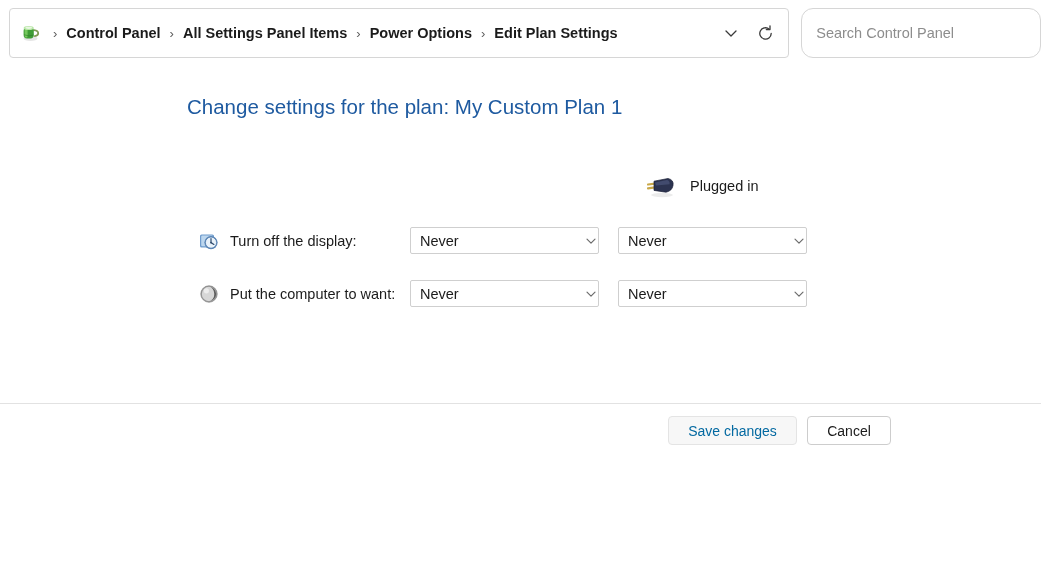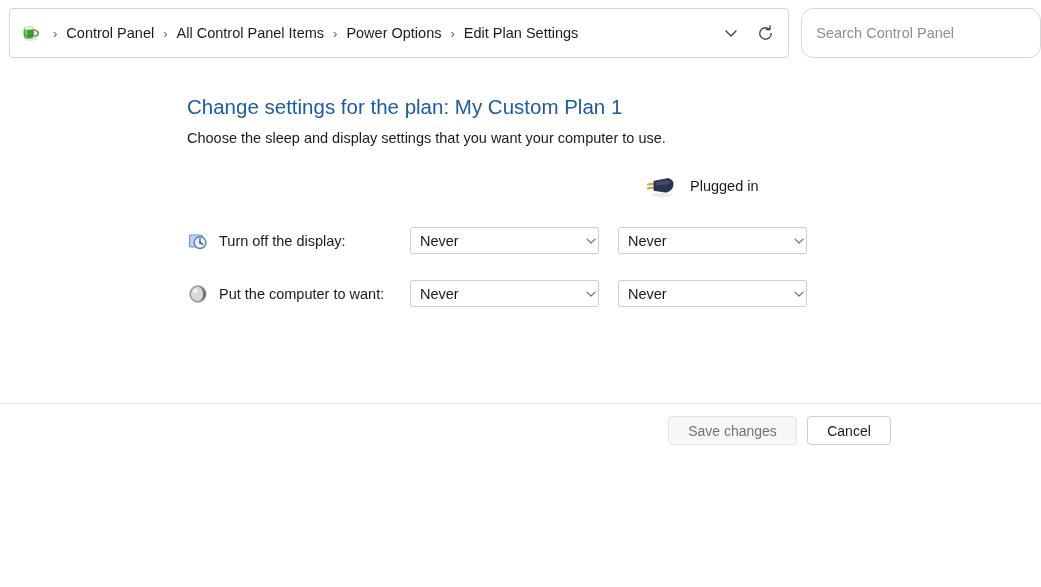--- a/index.html
+++ b/index.html
@@ -45,20 +45,21 @@
     padding: 0 7px;
     line-height: 1;
     user-select: none;
   }
   .crumb-text {
     color: #1b1b1b;
     font-size: 14.5px;
     white-space: nowrap;
     padding: 3px 2px;
     border-radius: 3px;
+    font-weight: bold;
   }
 
   #crumb-spacer { flex: 1 1 auto; }
 
   .bar-icon-btn {
     width: 34px; height: 34px;
     display: flex;
     align-items: center;
     justify-content: center;
     border-radius: 4px;
@@ -129,21 +130,21 @@
   .col-head-label {
     font-size: 14.5px;
     color: #1b1b1b;
     margin-left: 12px;
     white-space: nowrap;
   }
 
   
   .setting-row {
     position: absolute;
-    left: 178px;
+    left: 189px;
     height: 30px;
     display: flex;
     align-items: center;
   }
   #row-display { top: 168px; }
   #row-sleep   { top: 221px; }
 
   .row-label {
     font-size: 14.5px;
     color: #1b1b1b;
@@ -208,21 +209,21 @@
     align-items: center;
     justify-content: center;
     background: #ffffff;
     border: 1px solid #d0d0d0;
     color: #1b1b1b;
   }
   #btn-save {
     left: 668px; top: 12px; width: 129px;
     background: #f7f7f7;
     border-color: #e4e4e4;
-    color: #737373;
+    color: #0369a1;
     cursor: default;
   }
   #btn-cancel {
     left: 807px; top: 12px; width: 84px;
     background: #ffffff;
     border-color: #cdcdcd;
     cursor: pointer;
   }
 
   
@@ -244,21 +245,21 @@
         <ellipse cx="8.7" cy="5.9" rx="5.1" ry="2.0" fill="#b9e6a8"></ellipse>
         <ellipse cx="8.7" cy="5.8" rx="3.3" ry="1.1" fill="#e9f7e2"></ellipse>
         <path d="M4.2 12.8 q4.6 2.0 9.4 0.3" stroke="#2d7a26" stroke-width="1" fill="none" opacity="0.6"></path>
       </svg>
     </span>
 
     <span class="crumb-sep">›</span>
     <span class="crumb-text">Control Panel</span>
 
     <span class="crumb-sep">›</span>
-    <span class="crumb-text">All Control Panel Items</span>
+    <span class="crumb-text">All Settings Panel Items</span>
 
     <span class="crumb-sep">›</span>
     <span class="crumb-text">Power Options</span>
 
     <span class="crumb-sep">›</span>
     <span class="crumb-text">Edit Plan Settings</span>
 
     <span id="crumb-spacer"></span>
 
     <span class="bar-icon-btn">
@@ -280,21 +281,20 @@
   </div>
 
   <div id="search-box">
     <input id="search-input" type="text" placeholder="Search Control Panel" style="">
   </div>
 </div>
 
 <div id="content">
 
   <div id="page-title">Change settings for the plan: My Custom Plan 1</div>
-  <div id="page-subtitle">Choose the sleep and display settings that you want your computer to use.</div>
 
   <div id="col-headers">
 
 
     <div class="col-head" id="col-head-plugged">
       <span>
         <svg class="ico" width="36" height="30" viewBox="0 0 36 30">
           <ellipse cx="20" cy="24" rx="11" ry="2.2" fill="#000" opacity="0.08"></ellipse>
           <path d="M6 13.5 L13 12.6 M6 17.4 L13 16.4" stroke="#c9a84a" stroke-width="2.1" stroke-linecap="round"></path>
           <path d="M12 10.2 L26 7.5 Q32 8.8 31 14.5 Q30 20 24 21.2 L12 19.4 Z" fill="#2c3350"></path>

